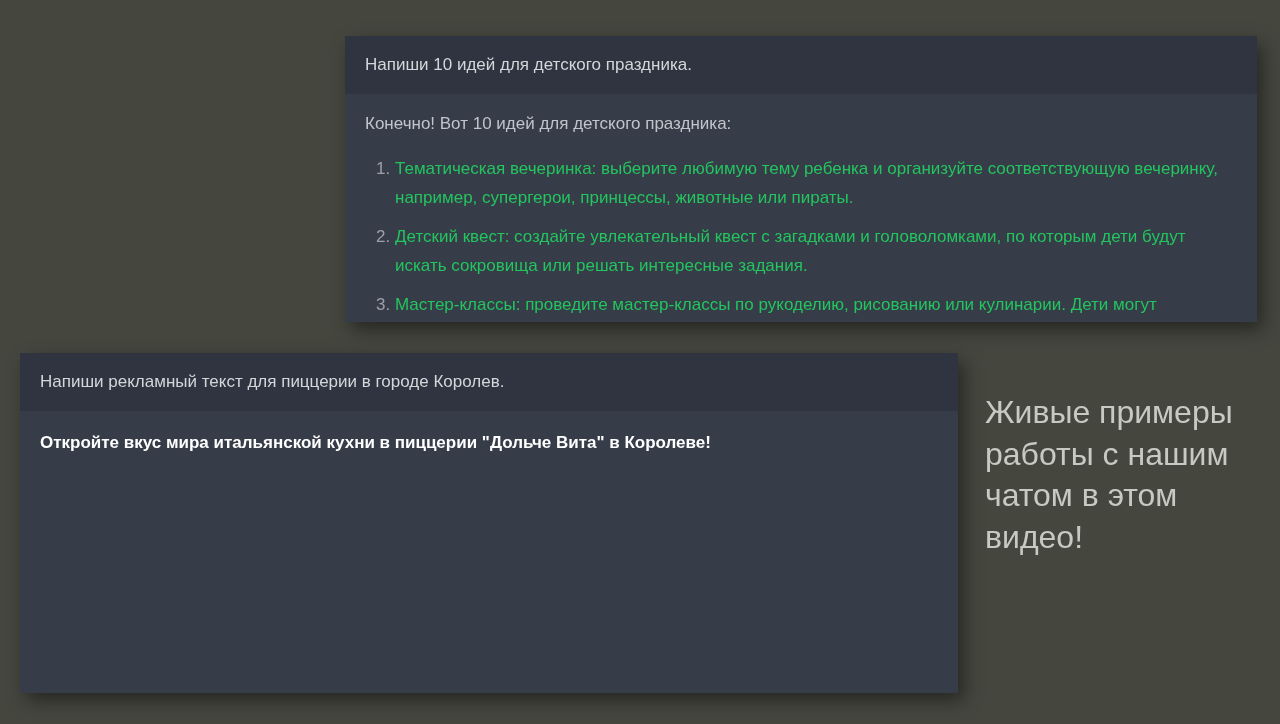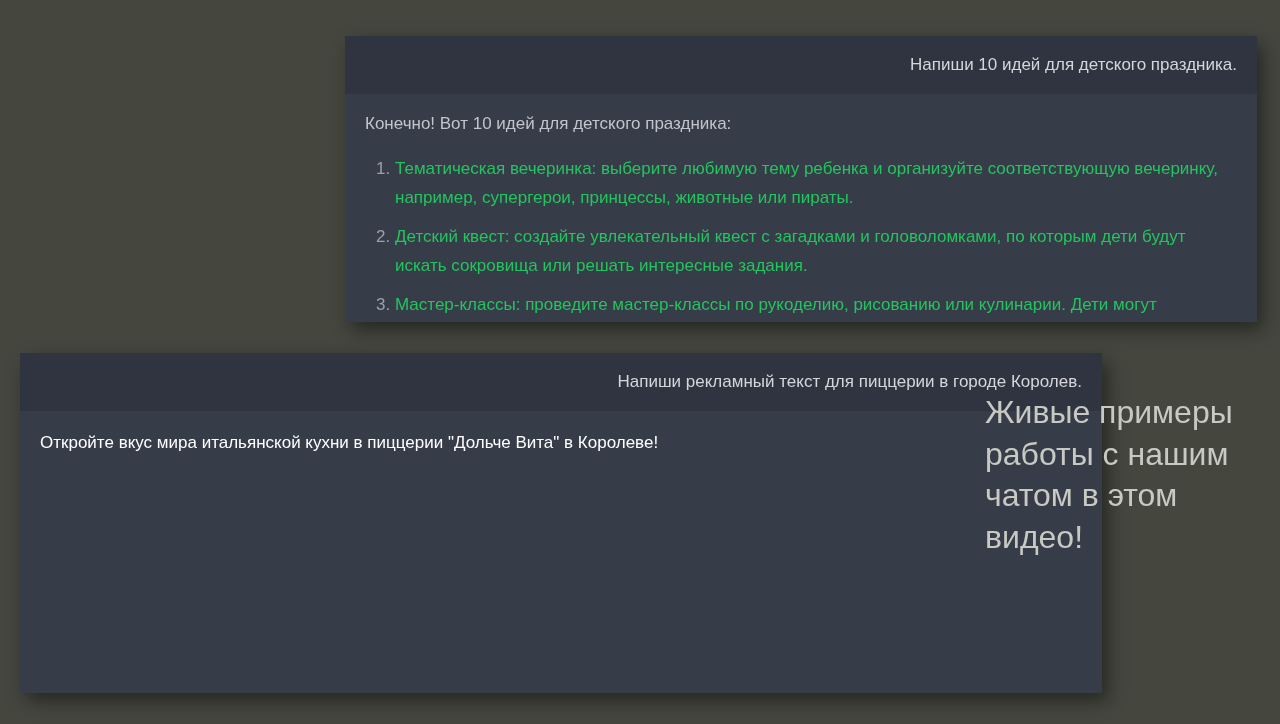--- a/index.html
+++ b/index.html
@@ -19,53 +19,52 @@
     .card1 {
       top: 36px;
       left: 345px;
       width: 912px;
       height: 286px;
       overflow: hidden;
     }
     .card2 {
       top: 353px;
       left: 20px;
-      width: 1082px;
+      width: 938px;
       height: 340px;
       overflow: hidden;
     }
     .prompt-header {
       background: #2f3440;
       padding: 18px 20px;
       color: #d4d6da;
       font-size: 17px;
       line-height: 1.3;
       font-weight: 400;
-      text-align: right;
     }
     .reply {
       padding: 18px 20px 20px 20px;
       color: #c1c4ca;
       font-size: 17px;
       line-height: 1.7;
     }
     .reply p { margin-bottom: 16px; }
     .reply ol {
       padding-left: 30px;
       color: #9ba0ab;
     }
     .reply ol li {
       margin-bottom: 10px;
       color: #22c55e;
       line-height: 1.7;
     }
     .reply ol li::marker { color: #9ba0ab; }
     .reply strong {
       color: #fff;
-      font-weight: normal;
+      font-weight: bold;
     }
     .card1 .reply { padding-top: 16px; }
     .side-text {
       position: absolute;
       left: 985px;
       top: 392px;
       width: 280px;
       color: #c8c9c3;
       font-family: 'Trebuchet MS', Verdana, sans-serif;
       font-size: 32px;

